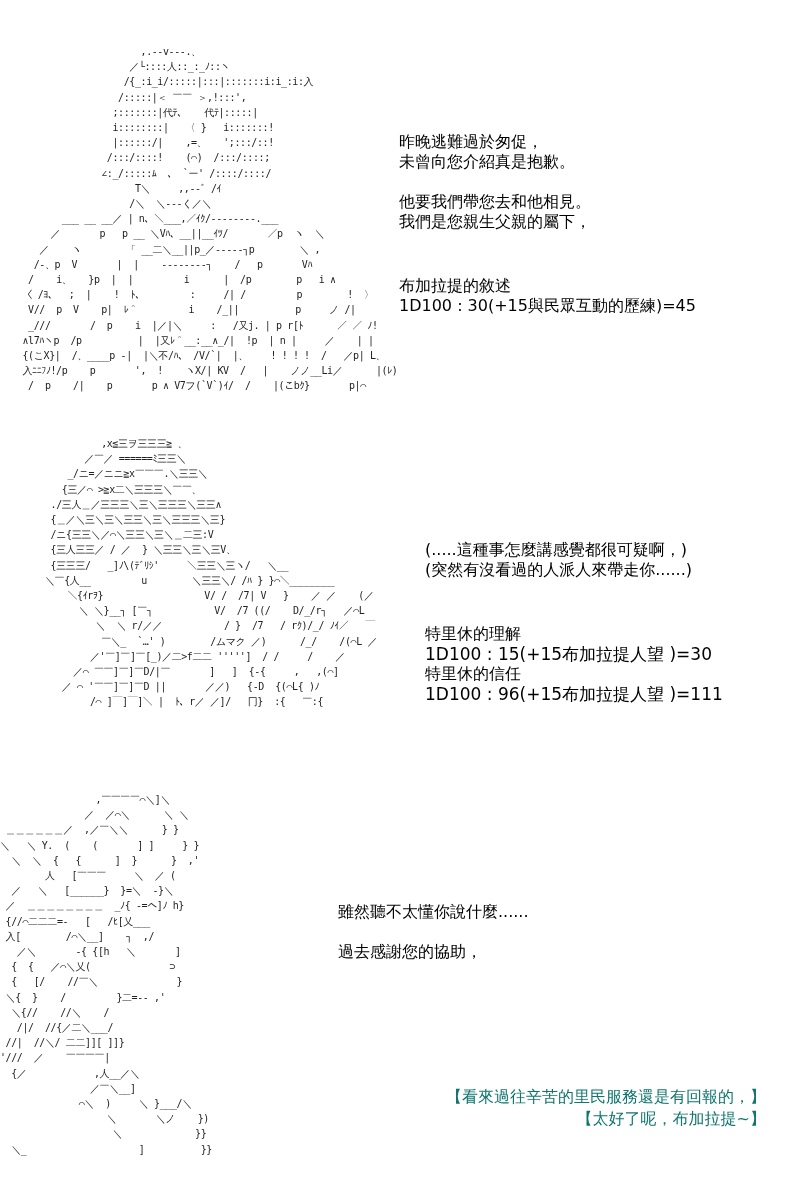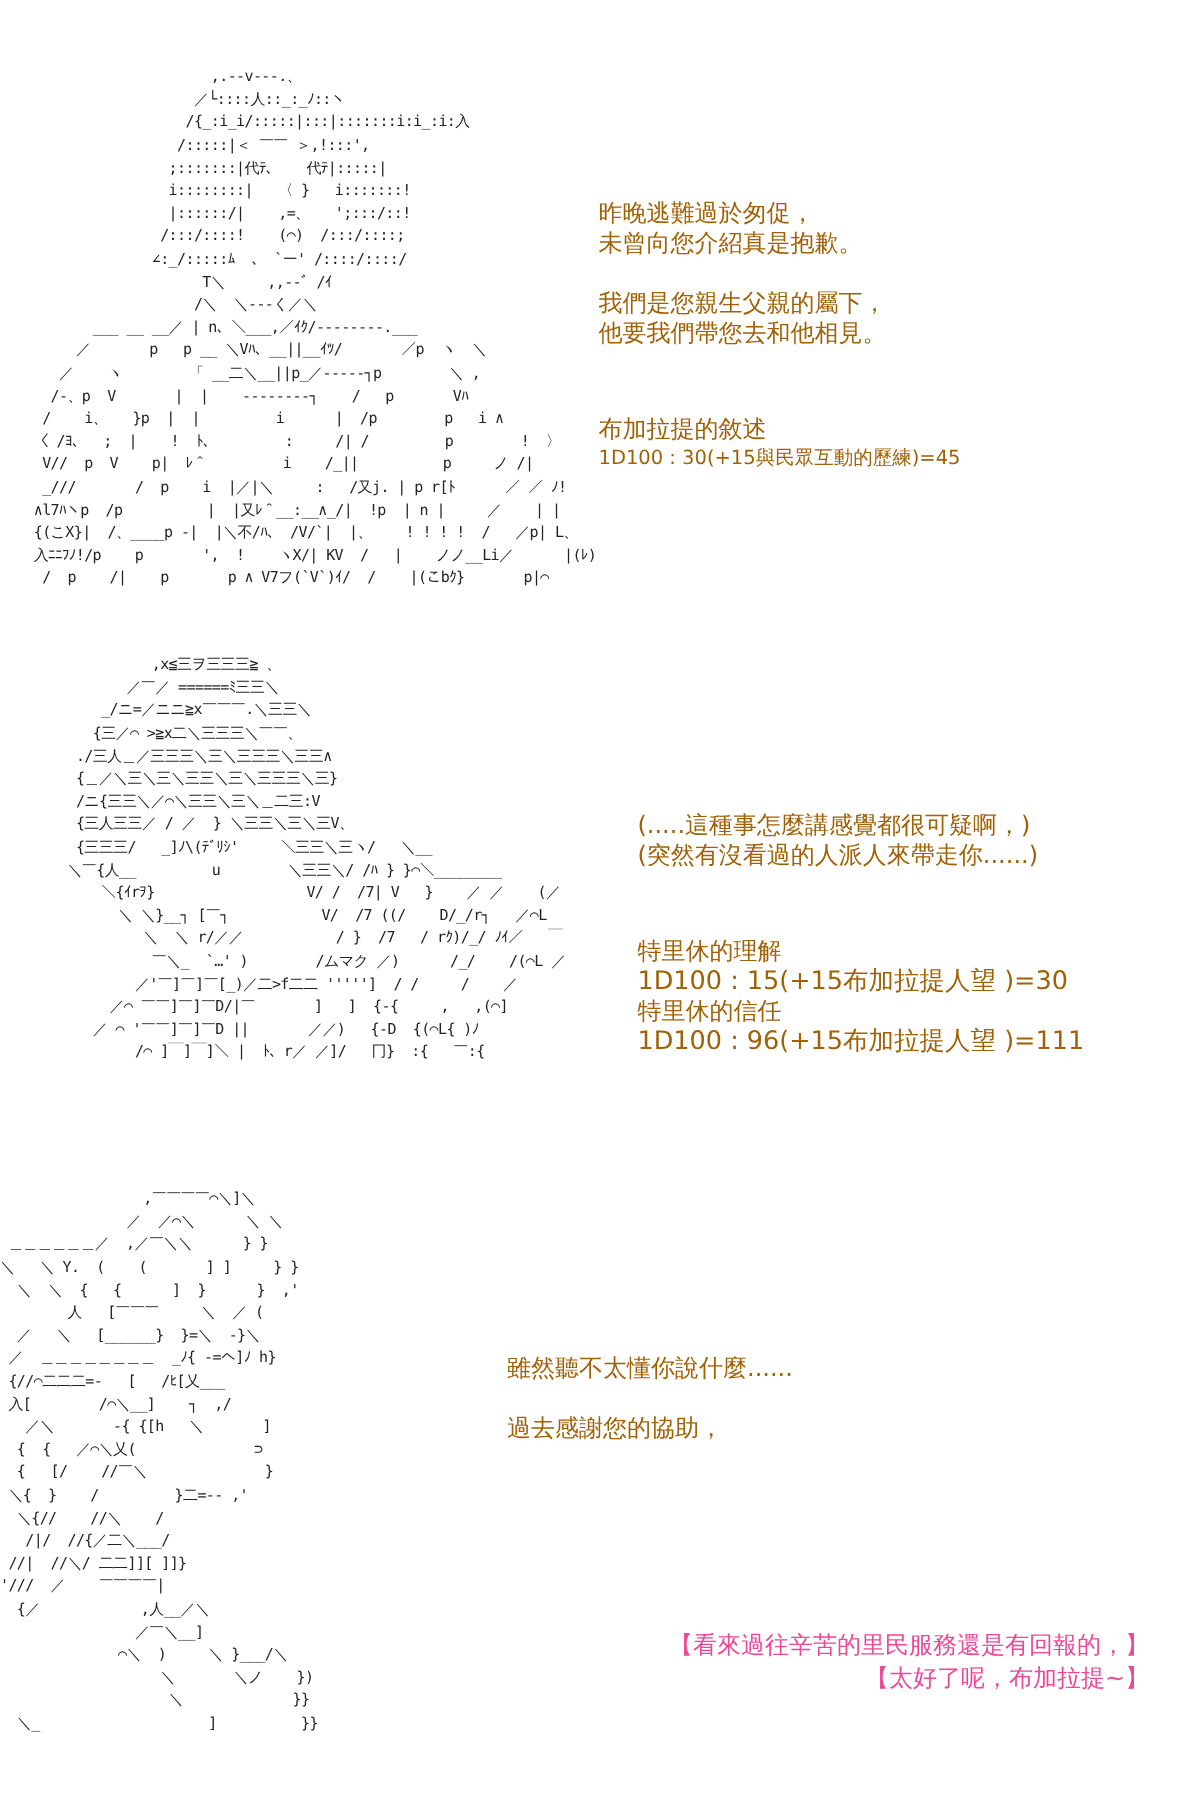--- a/index.html
+++ b/index.html
@@ -1,26 +1,26 @@
 <!DOCTYPE html>
 <html><head>
 <meta charset="utf-8">
 <style>
   html, body { margin: 0; padding: 0; background: #ffffff; }
   body { width: 800px; height: 1200px; position: relative; overflow: hidden;
          font-family: "DejaVu Sans", "Liberation Sans", sans-serif; color: #1a1a1a; }
   .art { position: absolute; margin: 0; white-space: pre;
          font-family: "DejaVu Sans Mono", "Liberation Mono", monospace;
          font-size: 10px; line-height: 15.2px; color: #222; letter-spacing: -0.4px; }
-  .dialog { position: absolute; font-size: 16px; line-height: 20px; color: #a16207; }
+  .dialog { position: absolute; font-size: 16px; line-height: 20px; color: #000000; }
   .dialog .line { display: block; white-space: pre; height: 20px; }
   .dialog .gap { display: block; height: 20px; }
   .dialog .gap2 { display: block; height: 44px; }
   .footer { position: absolute; right: 34px; top: 1086px; text-align: right;
-            font-size: 16px; line-height: 22px; color: #ec4899; }
+            font-size: 16px; line-height: 22px; color: #0f766e; }
   .footer .line { display: block; white-space: pre; }
 </style>
 </head>
 <body>
 
 <pre class="art" style="left:0px; top:44px;">                         ,.-‐v-‐-.、
                        ／└::::人::_:_ﾉ::ヽ
                       /{_:i_i/:::::|:::|:::::::i:i_:i:入
                      /:::::|＜ ￣￣ ＞,!:::',
                     ;:::::::|代ﾃ､    代ﾃ|:::::|
@@ -39,25 +39,25 @@
      V//  p  V    p|  ﾚ＾         i    /_||          p     ノ /|
      _///       /  p    i  |／|＼     :   /又j. | p r[ﾄ      ／ ／ ﾉ!
     ∧l7ﾊヽp  /p          |  |又ﾚ＾__:__∧_/|  !p  | n |     ／    | |
     {(こX}|  /、____p ‐|  |＼不/ﾊ、 /V/`|  |、    ! ! ! !  /   ／p| L、
     入ﾆﾆﾌﾉ!/p    p       ',  !    ヽX/| KV  /   |    ノノ__Li／      |(ﾚ)
      /  p    /|    p       p ∧ V7フ(`V`)ｲ/  /    |(こbｸ}       p|⌒</pre>
 <div class="dialog" style="left:399px; top:132px;">
   <span class="line">昨晚逃難過於匆促，</span>
   <span class="line">未曾向您介紹真是抱歉。</span>
   <span class="gap"></span>
+  <span class="line">他要我們帶您去和他相見。</span>
   <span class="line">我們是您親生父親的屬下，</span>
-  <span class="line">他要我們帶您去和他相見。</span>
   <span class="gap2"></span>
   <span class="line">布加拉提的敘述</span>
-  <span class="line" style="font-size:13px;">1D100 : 30(+15與民眾互動的歷練)=45</span>
+  <span class="line" style="font-size:16px;">1D100 : 30(+15與民眾互動的歷練)=45</span>
 </div>
 
 <pre class="art" style="left:0px; top:436px;">                  ,x≦三ヲ三三三≧ 、
                ／￣／ ======ﾐ三三＼
             _/ニ=／ニニ≧x￣￣￣.＼三三＼
            {三／⌒ &gt;≧x二＼三三三＼￣￣、
          ./三人＿／三三三＼三＼三三三＼三三∧
          {＿／＼三＼三＼三三＼三＼三三三＼三}
          /ニ{三三＼／⌒＼三三＼三＼＿二三:V
          {三人三三／ / ／  } ＼三三＼三＼三V、

